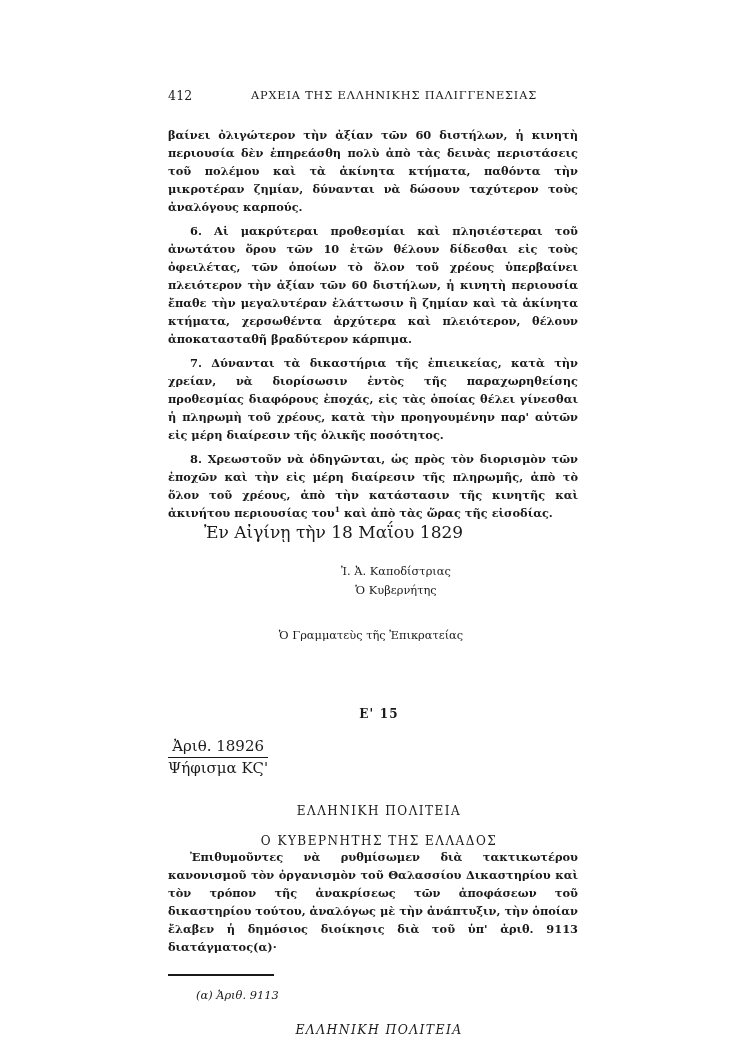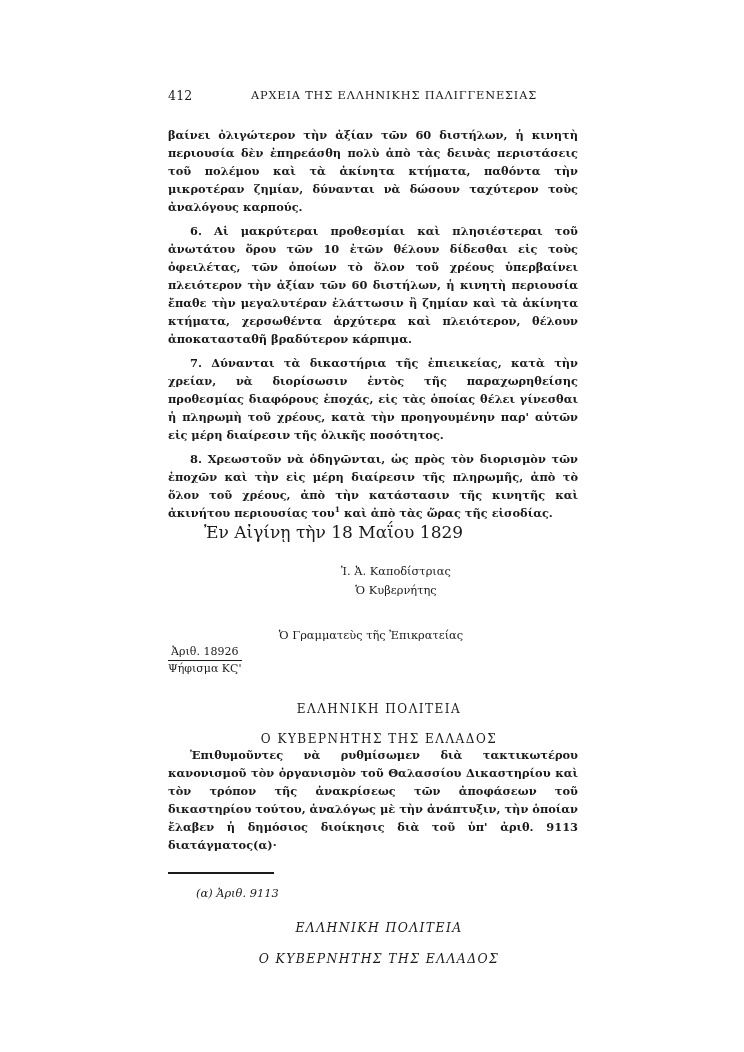--- a/index.html
+++ b/index.html
@@ -101,22 +101,23 @@
   .section-number {
     margin-top: 62px;
     text-align: center;
     font-size: 12px;
     font-weight: bold;
     letter-spacing: 1.2px;
     padding-left: 12px;
   }
 
   .arith-box {
+    margin-top: 16px;
     display: inline-block;
-    font-size: 11px;
+    font-size: 15px;
     line-height: 1.28;
     text-align: center;
   }
   .arith-top {
     padding: 0 2px 1px 2px;
     border-bottom: 1.4px solid #1a1a1a;
     white-space: nowrap;
   }
   .arith-bot {
     padding-top: 1px;
@@ -191,20 +192,21 @@
       <div>Ἰ. Ἀ. Καποδίστριας</div>
       <div>Ὁ Κυβερνήτης</div>
     </div>
 
     
     <div class="sig-block-2">
       <div>Ὁ Γραμματεὺς τῆς Ἐπικρατείας</div>
     </div>
 
     
+    <div class="section-number">Ε' 15</div>
 
     <div class="arith-box">
       <div class="arith-top">Ἀριθ. 18926</div>
       <div class="arith-bot">Ψήφισμα ΚϚ'</div>
     </div>
 
     <div class="head-caps">ΕΛΛΗΝΙΚΗ ΠΟΛΙΤΕΙΑ</div>
     <div class="head-caps sub">Ο ΚΥΒΕΡΝΗΤΗΣ ΤΗΣ ΕΛΛΑΔΟΣ</div>
 
     <p class="body indent para-after-head">Ἐπιθυμοῦντες νὰ ρυθμίσωμεν διὰ τακτικωτέρου κανονισμοῦ τὸν ὀργανισμὸν τοῦ Θαλασσίου Δικαστηρίου καὶ τὸν τρόπον τῆς ἀνακρίσεως τῶν ἀποφάσεων τοῦ δικαστηρίου τούτου, ἀναλόγως μὲ τὴν ἀνάπτυξιν, τὴν ὁποίαν ἔλαβεν ἡ δημόσιος διοίκησις διὰ τοῦ ὑπ' ἀριθ. 9113 διατάγματος(α)·</p>

